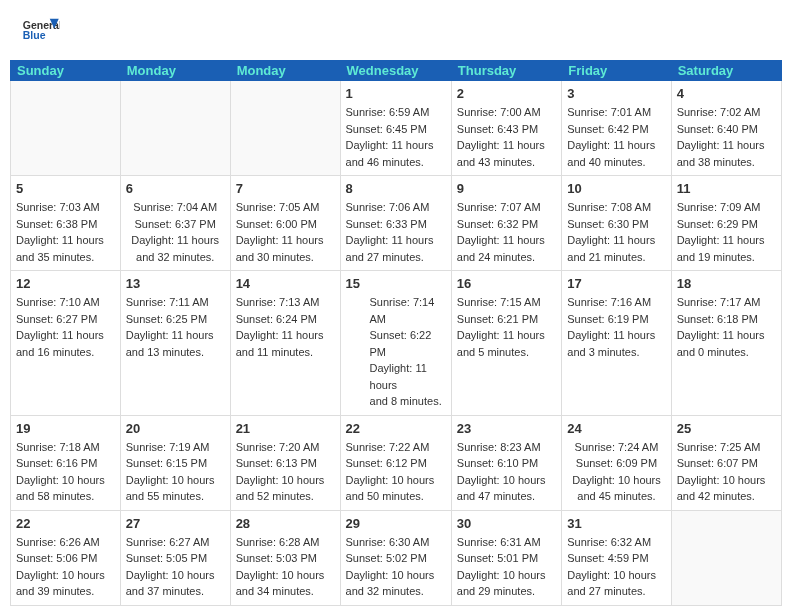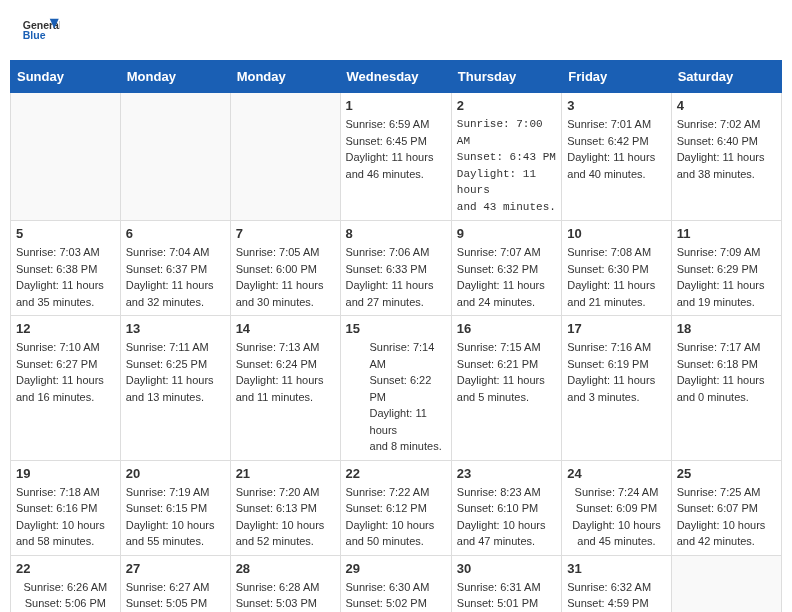--- a/index.html
+++ b/index.html
@@ -41,23 +41,23 @@
       font-size: 16px;
       color: #444;
     }
     .calendar {
       width: 100%;
       border-collapse: collapse;
       border: 1px solid #ccc;
     }
     .calendar th {
       background-color: #1a5fb4;
-      color: #ffffff;
+      color: #5eead4;
       text-align: left;
-      padding: 8px 6px;
+      padding: 2px 6px;
       font-size: 13px;
       font-weight: bold;
       border: 1px solid #1a5fb4;
     }
     .calendar td {
       vertical-align: top;
       padding: 5px 5px;
       font-size: 11px;
       color: #333;
       border: 1px solid #ddd;
@@ -117,21 +117,21 @@
         <td class="empty"></td>
         <td>
           <span class="day-num">1</span>
           <div class="day-info" style="white-space: pre-line;">Sunrise: 6:59 AM
 Sunset: 6:45 PM
 Daylight: 11 hours
 and 46 minutes.</div>
         </td>
         <td>
           <span class="day-num">2</span>
-          <div class="day-info" style="white-space: pre-line; font-family: Liberation Mono, monospace;">Sunrise: 7:00 AM
+          <div class="day-info" style="white-space: pre-line;">Sunrise: 7:00 AM
 Sunset: 6:43 PM
 Daylight: 11 hours
 and 43 minutes.</div>
         </td>
         <td>
           <span class="day-num">3</span>
           <div class="day-info" style="white-space: pre-line;">Sunrise: 7:01 AM
 Sunset: 6:42 PM
 Daylight: 11 hours
 and 40 minutes.</div>
@@ -147,21 +147,21 @@
       <tr class="week-row">
         <td>
           <span class="day-num">5</span>
           <div class="day-info" style="white-space: pre-line;">Sunrise: 7:03 AM
 Sunset: 6:38 PM
 Daylight: 11 hours
 and 35 minutes.</div>
         </td>
         <td>
           <span class="day-num">6</span>
-          <div class="day-info" style="white-space: pre-line;">Sunrise: 7:04 AM
+          <div class="day-info" style="white-space: pre-line; text-align: center;">Sunrise: 7:04 AM
 Sunset: 6:37 PM
 Daylight: 11 hours
 and 32 minutes.</div>
         </td>
         <td>
           <span class="day-num">7</span>
           <div class="day-info" style="white-space: pre-line;">Sunrise: 7:05 AM
 Sunset: 6:00 PM
 Daylight: 11 hours
 and 30 minutes.</div>
@@ -293,21 +293,21 @@
           <span class="day-num">25</span>
           <div class="day-info" style="white-space: pre-line;">Sunrise: 7:25 AM
 Sunset: 6:07 PM
 Daylight: 10 hours
 and 42 minutes.</div>
         </td>
       </tr>
       <tr class="week-row">
         <td>
           <span class="day-num">22</span>
-          <div class="day-info" style="white-space: pre-line; text-align: center;">Sunrise: 6:26 AM
+          <div class="day-info" style="white-space: pre-line;">Sunrise: 6:26 AM
 Sunset: 5:06 PM
 Daylight: 10 hours
 and 39 minutes.</div>
         </td>
         <td>
           <span class="day-num">27</span>
           <div class="day-info" style="white-space: pre-line;">Sunrise: 6:27 AM
 Sunset: 5:05 PM
 Daylight: 10 hours
 and 37 minutes.</div>

